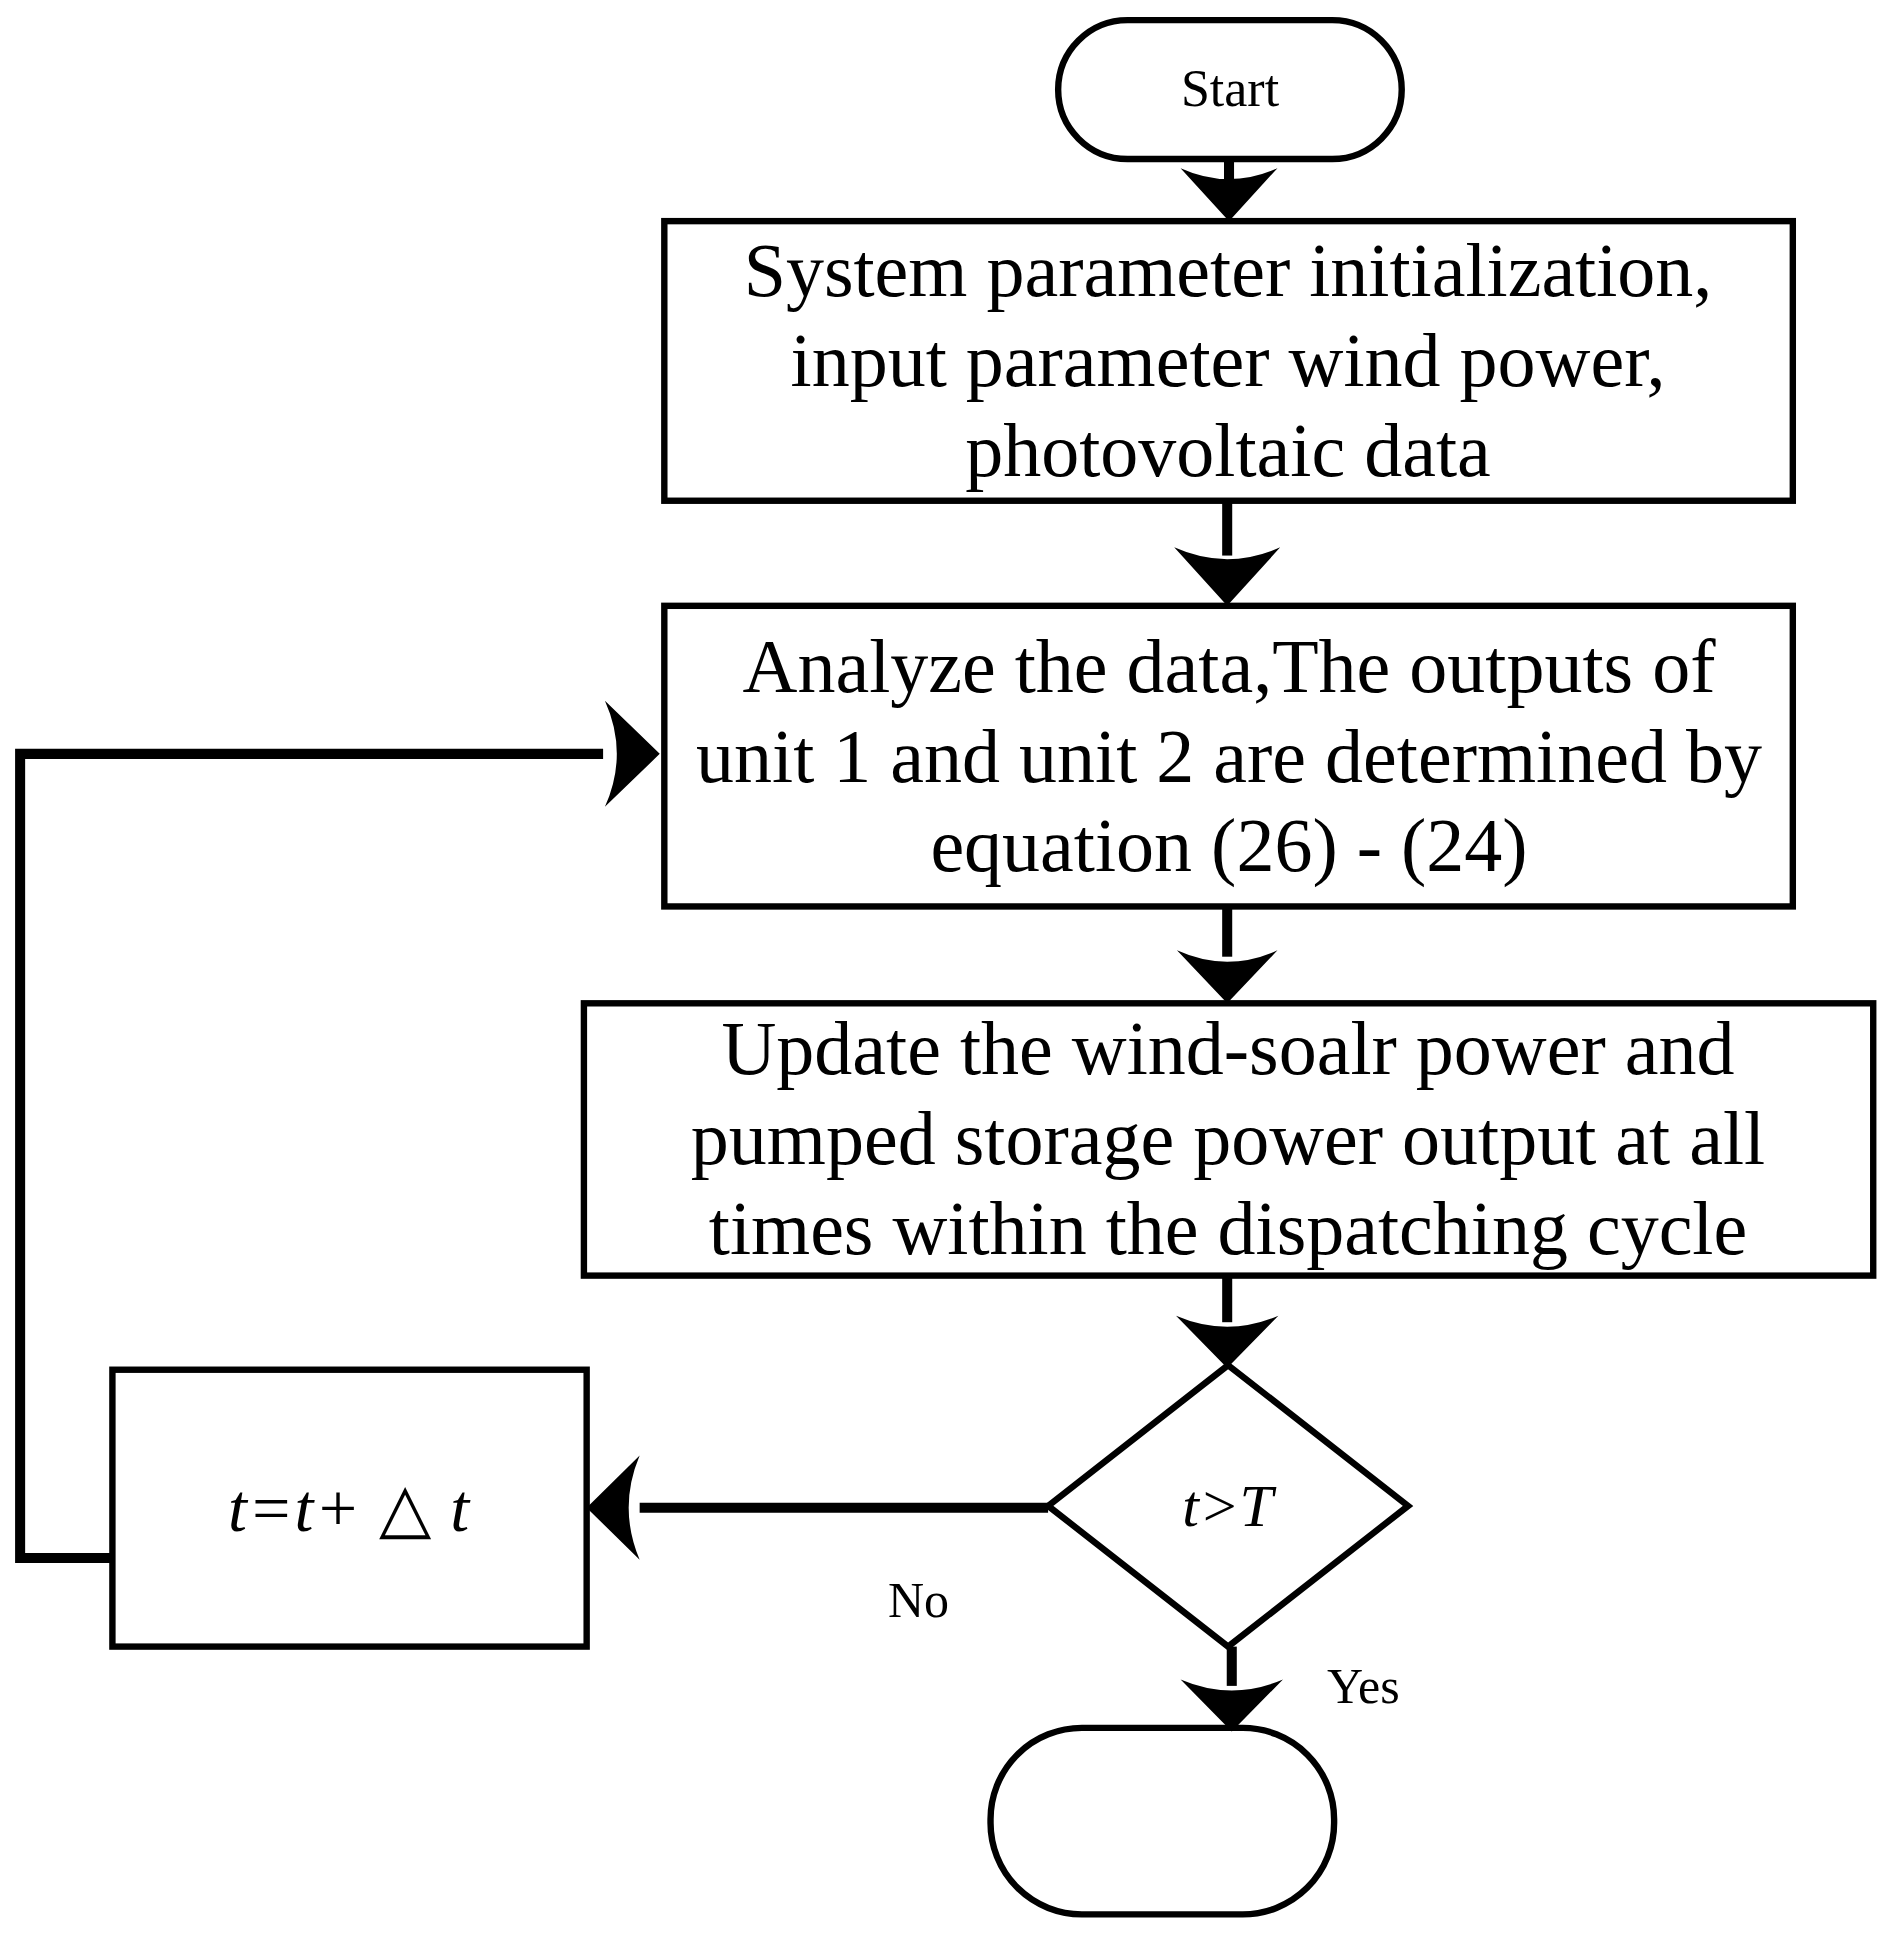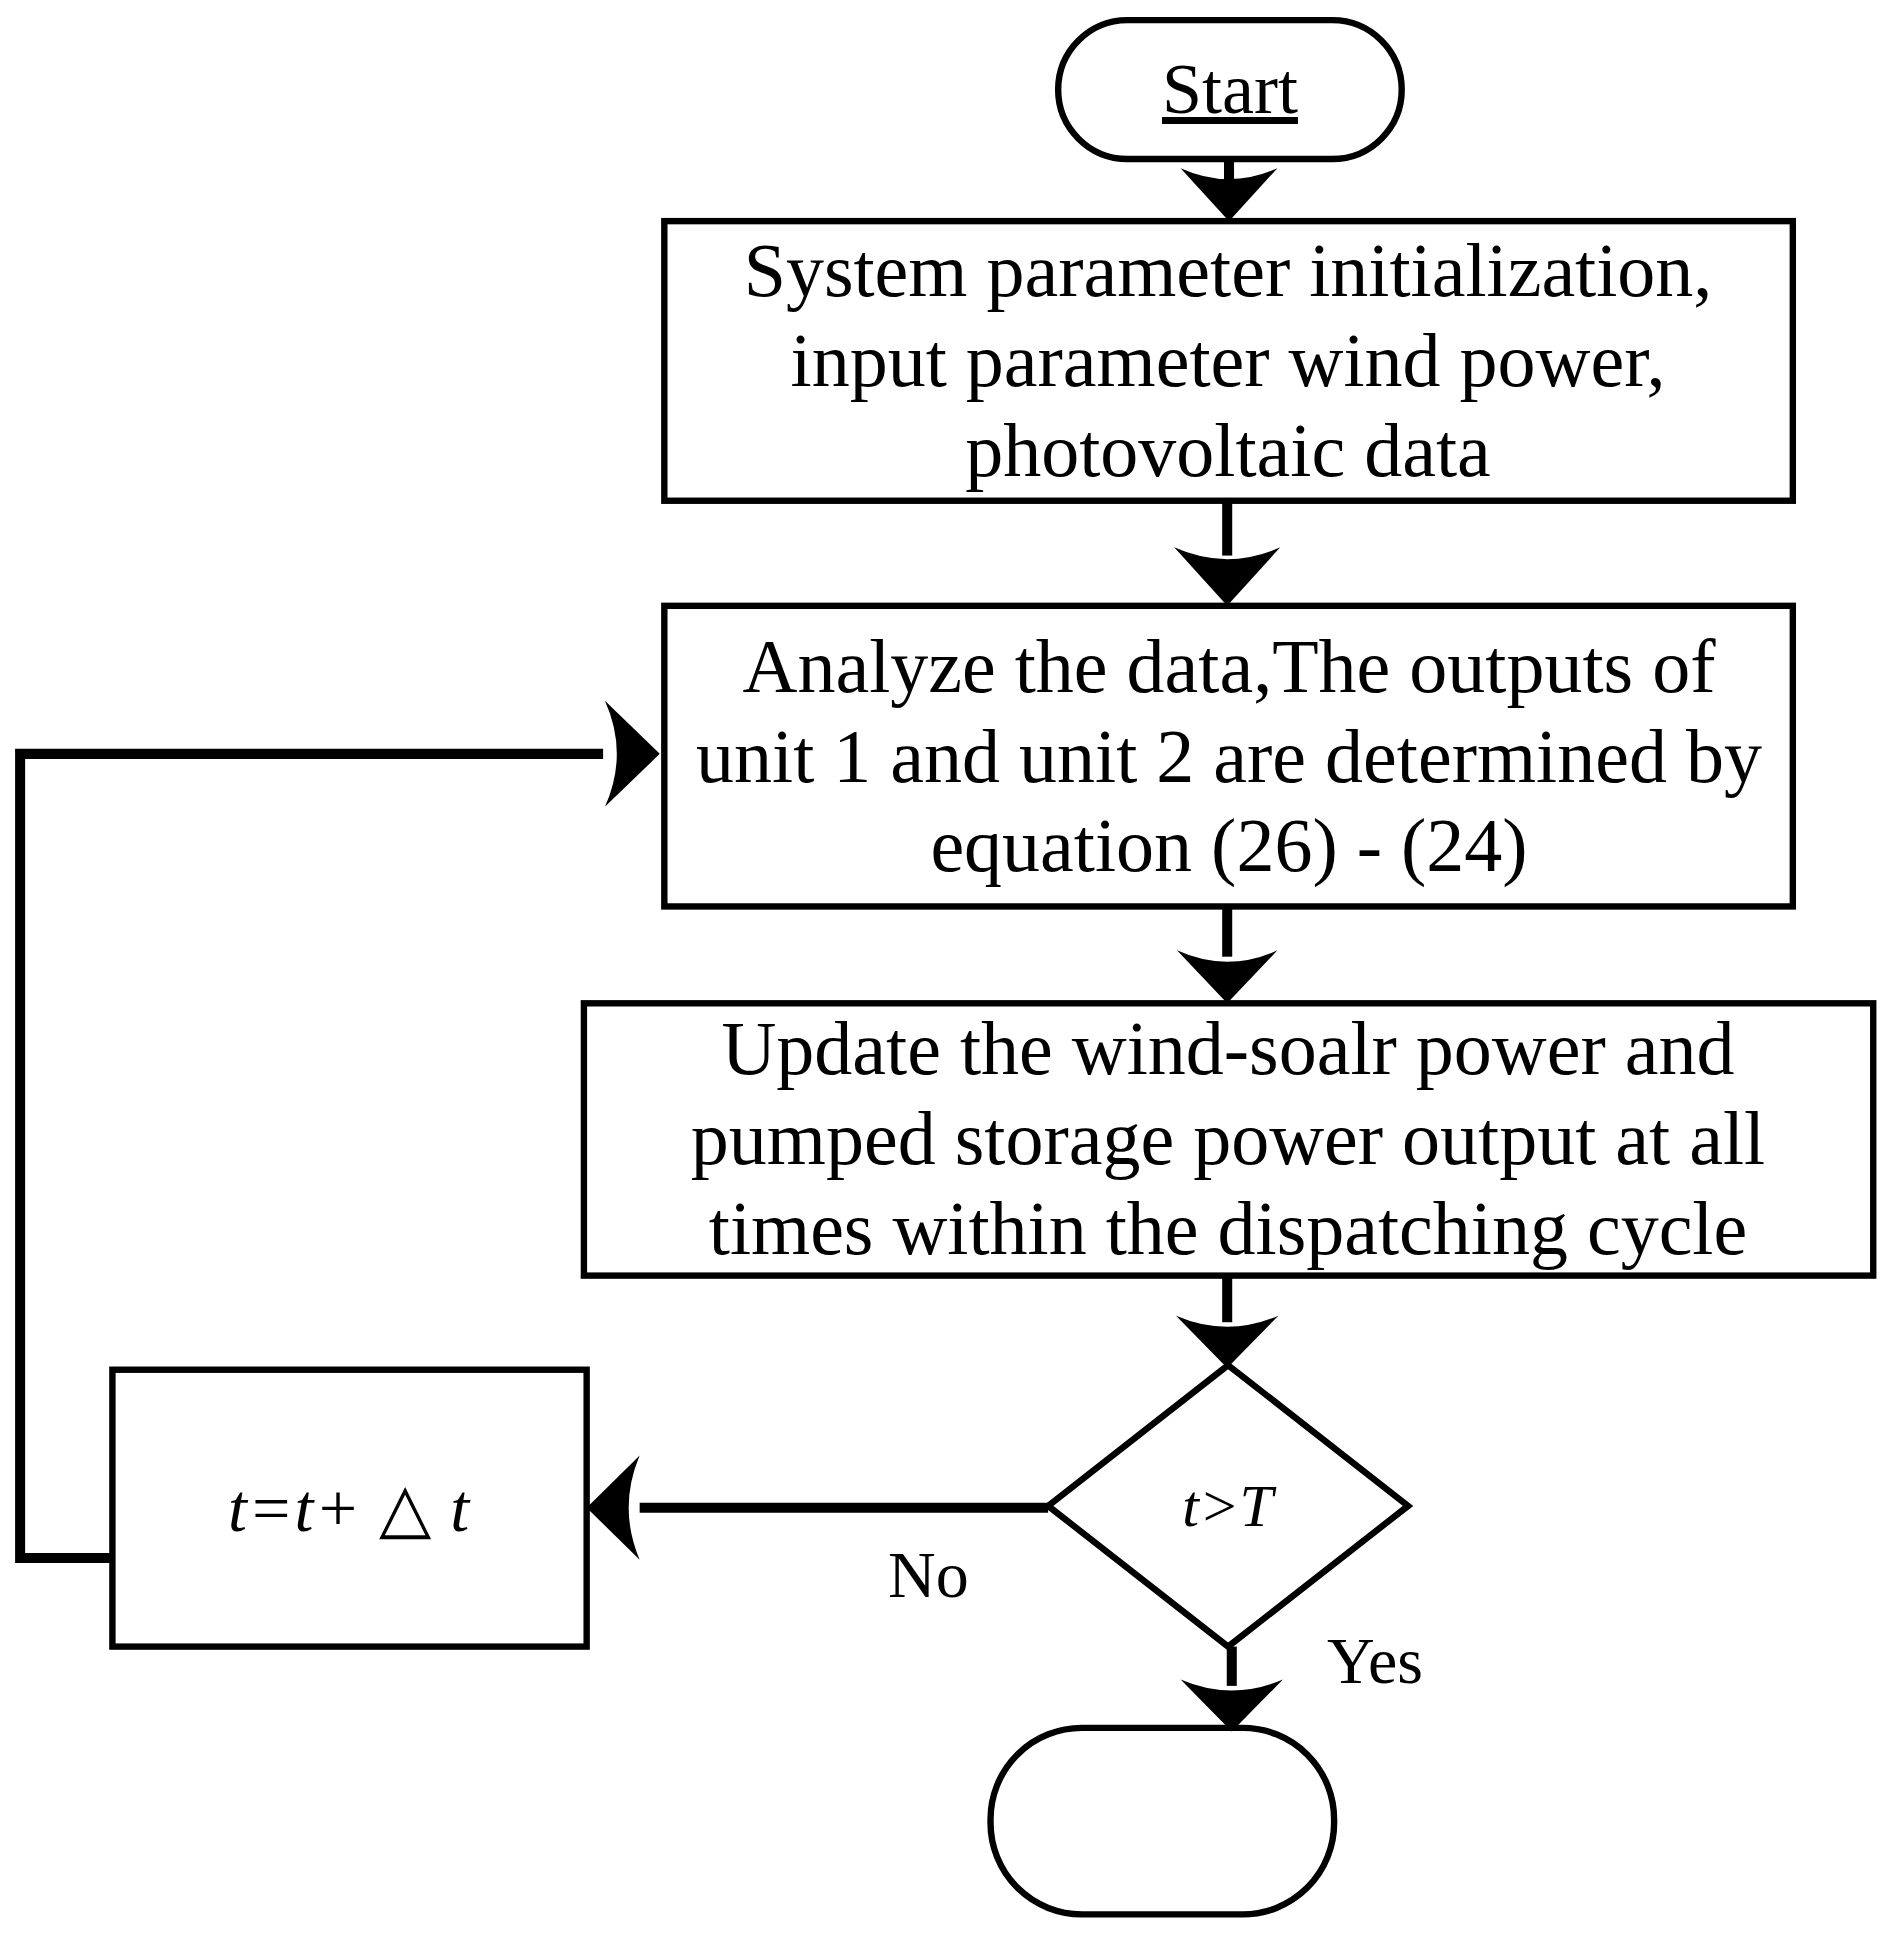--- a/index.html
+++ b/index.html
@@ -46,44 +46,44 @@
     justify-content: center;
     text-align: center;
     box-sizing: border-box;
     pointer-events: none;
   }
   .node-label span {
     display: block;
     width: 100%;
   }
   .terminal-text {
-    font-size: 72px;
+    font-size: 52px;
     line-height: 1.05;
-    text-decoration: underline;
   }
   .process-text {
     font-size: 76px;
     line-height: 1.18;
   }
   .decision-text {
     font-size: 60px;
     font-style: italic;
     line-height: 1;
   }
   .loopbox-text {
     font-size: 68px;
     font-style: italic;
     line-height: 1;
     letter-spacing: 0.9px;
   }
   .edge-label {
     position: absolute;
-    font-size: 66px;
+    font-size: 50px;
     line-height: 1;
     white-space: nowrap;
+    margin-top: 33px;
   }
 </style>
 </head>
 <body>
 
 <div id="canvas">
 
   <svg id="flow-svg" viewBox="0 0 2076 2122" xmlns="http://www.w3.org/2000/svg">
 
     <rect class="node-shape" x="1158" y="22" width="376" height="152" rx="76" ry="76"></rect>

